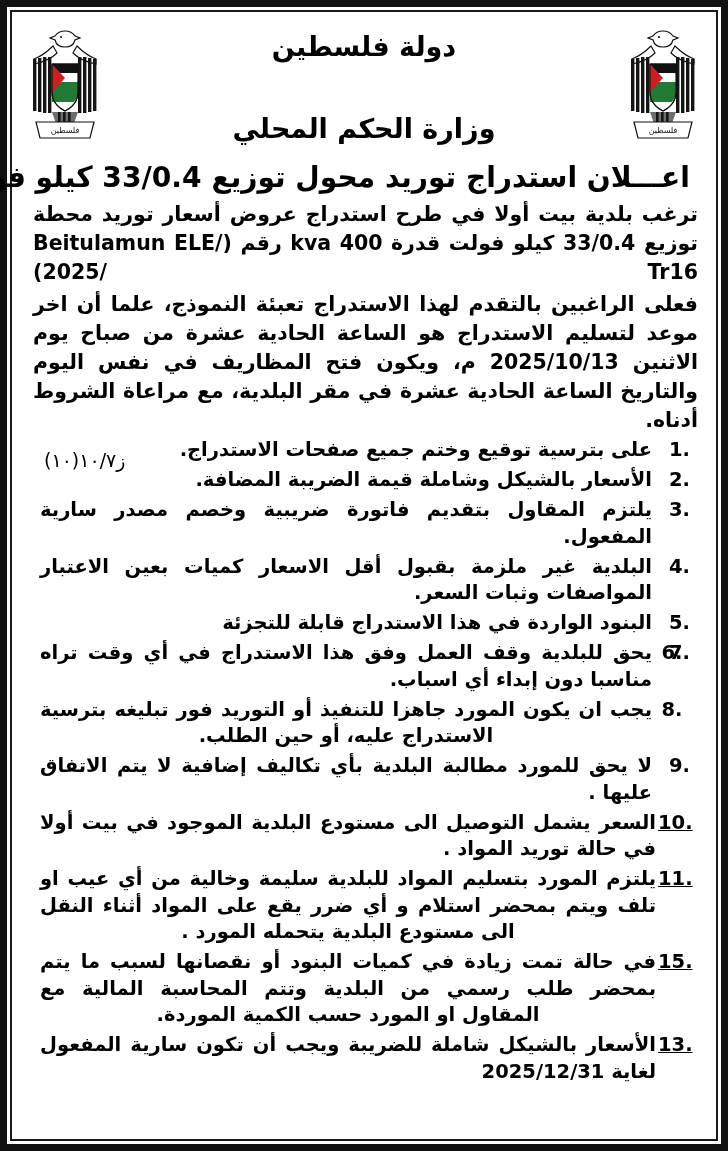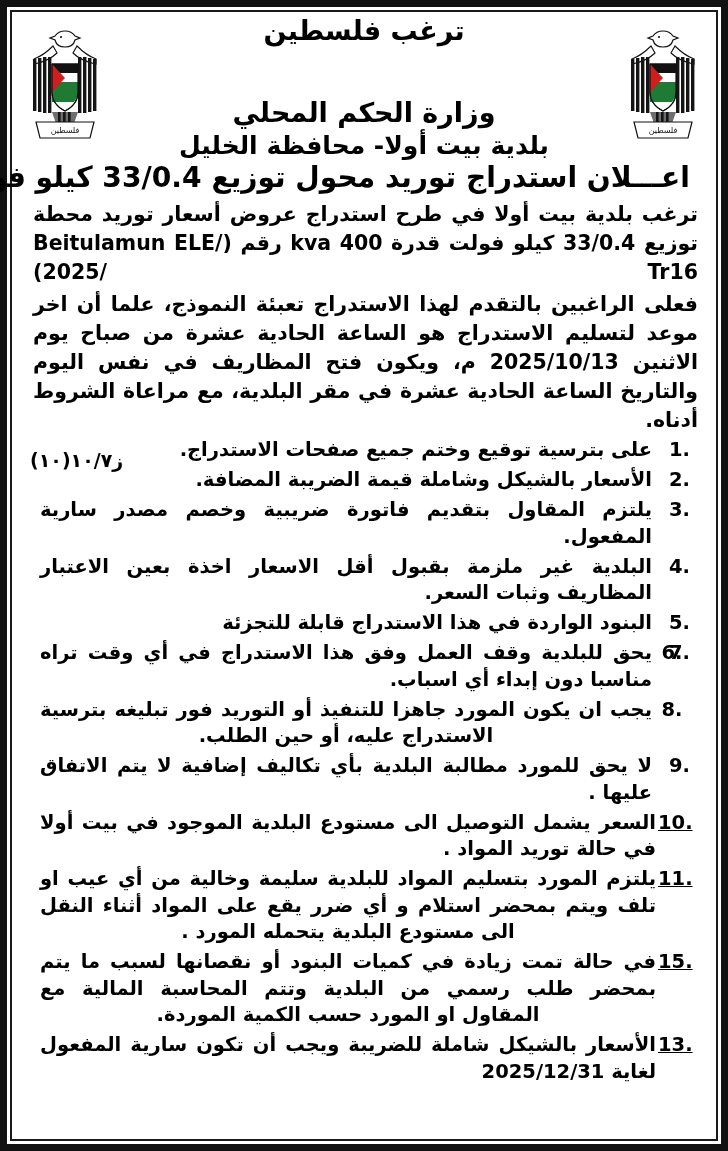--- a/index.html
+++ b/index.html
@@ -94,24 +94,24 @@
   }
   .intro p { margin: 0 0 2px 3px; }
   .intro .justify-block {
     text-align: justify;
     text-align-last: justify;
   }
 
   
   .margin-code {
     position: absolute;
-    left: 18px;
+    left: 32px;
     top: 437px;
     font-size: 19px;
-    font-weight: bold;
+    font-weight: normal;
     direction: rtl;
     color: #000;
   }
 
   
   ol.conditions {
     list-style: none;
     margin: 2px 10px 0 0;
     padding: 0;
     font-size: 19.5px;
@@ -189,23 +189,22 @@
             <path d="M30 38 L43 52 L30 66 Z" fill="#d01d1d"></path>
             <path d="M30 38 L56 38 L56 66 C56 76 49 82 43 85 C37 82 30 76 30 66 Z" fill="none" stroke="#111" stroke-width="1.2"></path>
 
             <path d="M14 96 L72 96 L68 112 L18 112 Z" fill="#ffffff" stroke="#111" stroke-width="1.2"></path>
             <text x="43" y="107" font-size="8" text-anchor="middle" fill="#111" font-family="'DejaVu Sans', sans-serif">فلسطين</text>
           </g>
         </svg>
       </div>
 
       <div class="masthead-titles">
-        <div class="mt-1">ترغب فلسطين</div>
+        <div class="mt-1">دولة فلسطين</div>
         <div class="mt-2">وزارة الحكم المحلي</div>
-        <div class="mt-3">بلدية بيت أولا- محافظة الخليل</div>
       </div>
 
       <div class="emblem left">
         <svg viewBox="0 0 86 124" xmlns="http://www.w3.org/2000/svg">
           <g>
             <path d="M43 5 C39 5 35 7 33 10 L28 12 L33 14 C34 18 37 21 43 21 C49 21 52 18 53 14 L58 12 L53 10 C51 7 47 5 43 5 Z" fill="#ffffff" stroke="#111" stroke-width="1.2"></path>
             <circle cx="39" cy="11" r="1.1" fill="#111"></circle>
             <path d="M31 20 C26 25 20 30 12 33 L12 38 C22 36 30 32 35 27 Z" fill="#ffffff" stroke="#111" stroke-width="1.1"></path>
             <path d="M55 20 C60 25 66 30 74 33 L74 38 C64 36 56 32 51 27 Z" fill="#ffffff" stroke="#111" stroke-width="1.1"></path>
             <g fill="#151515">
@@ -254,21 +253,21 @@
       <li>
         <span class="num">2.</span>
         <span>الأسعار بالشيكل وشاملة قيمة الضريبة المضافة.</span>
       </li>
       <li>
         <span class="num">3.</span>
         <span>يلتزم المقاول بتقديم فاتورة ضريبية وخصم مصدر سارية المفعول.</span>
       </li>
       <li>
         <span class="num">4.</span>
-        <span>البلدية غير ملزمة بقبول أقل الاسعار اخذة بعين الاعتبار المظاريف وثبات السعر.</span>
+        <span>البلدية غير ملزمة بقبول أقل الاسعار كميات بعين الاعتبار المواصفات وثبات السعر.</span>
       </li>
       <li>
         <span class="num">5.</span>
         <span>البنود الواردة في هذا الاستدراج قابلة للتجزئة</span>
       </li>
       <li class="jl">
         <span class="num">6.</span>
       </li>
       <li>
         <span class="num">7.</span>

